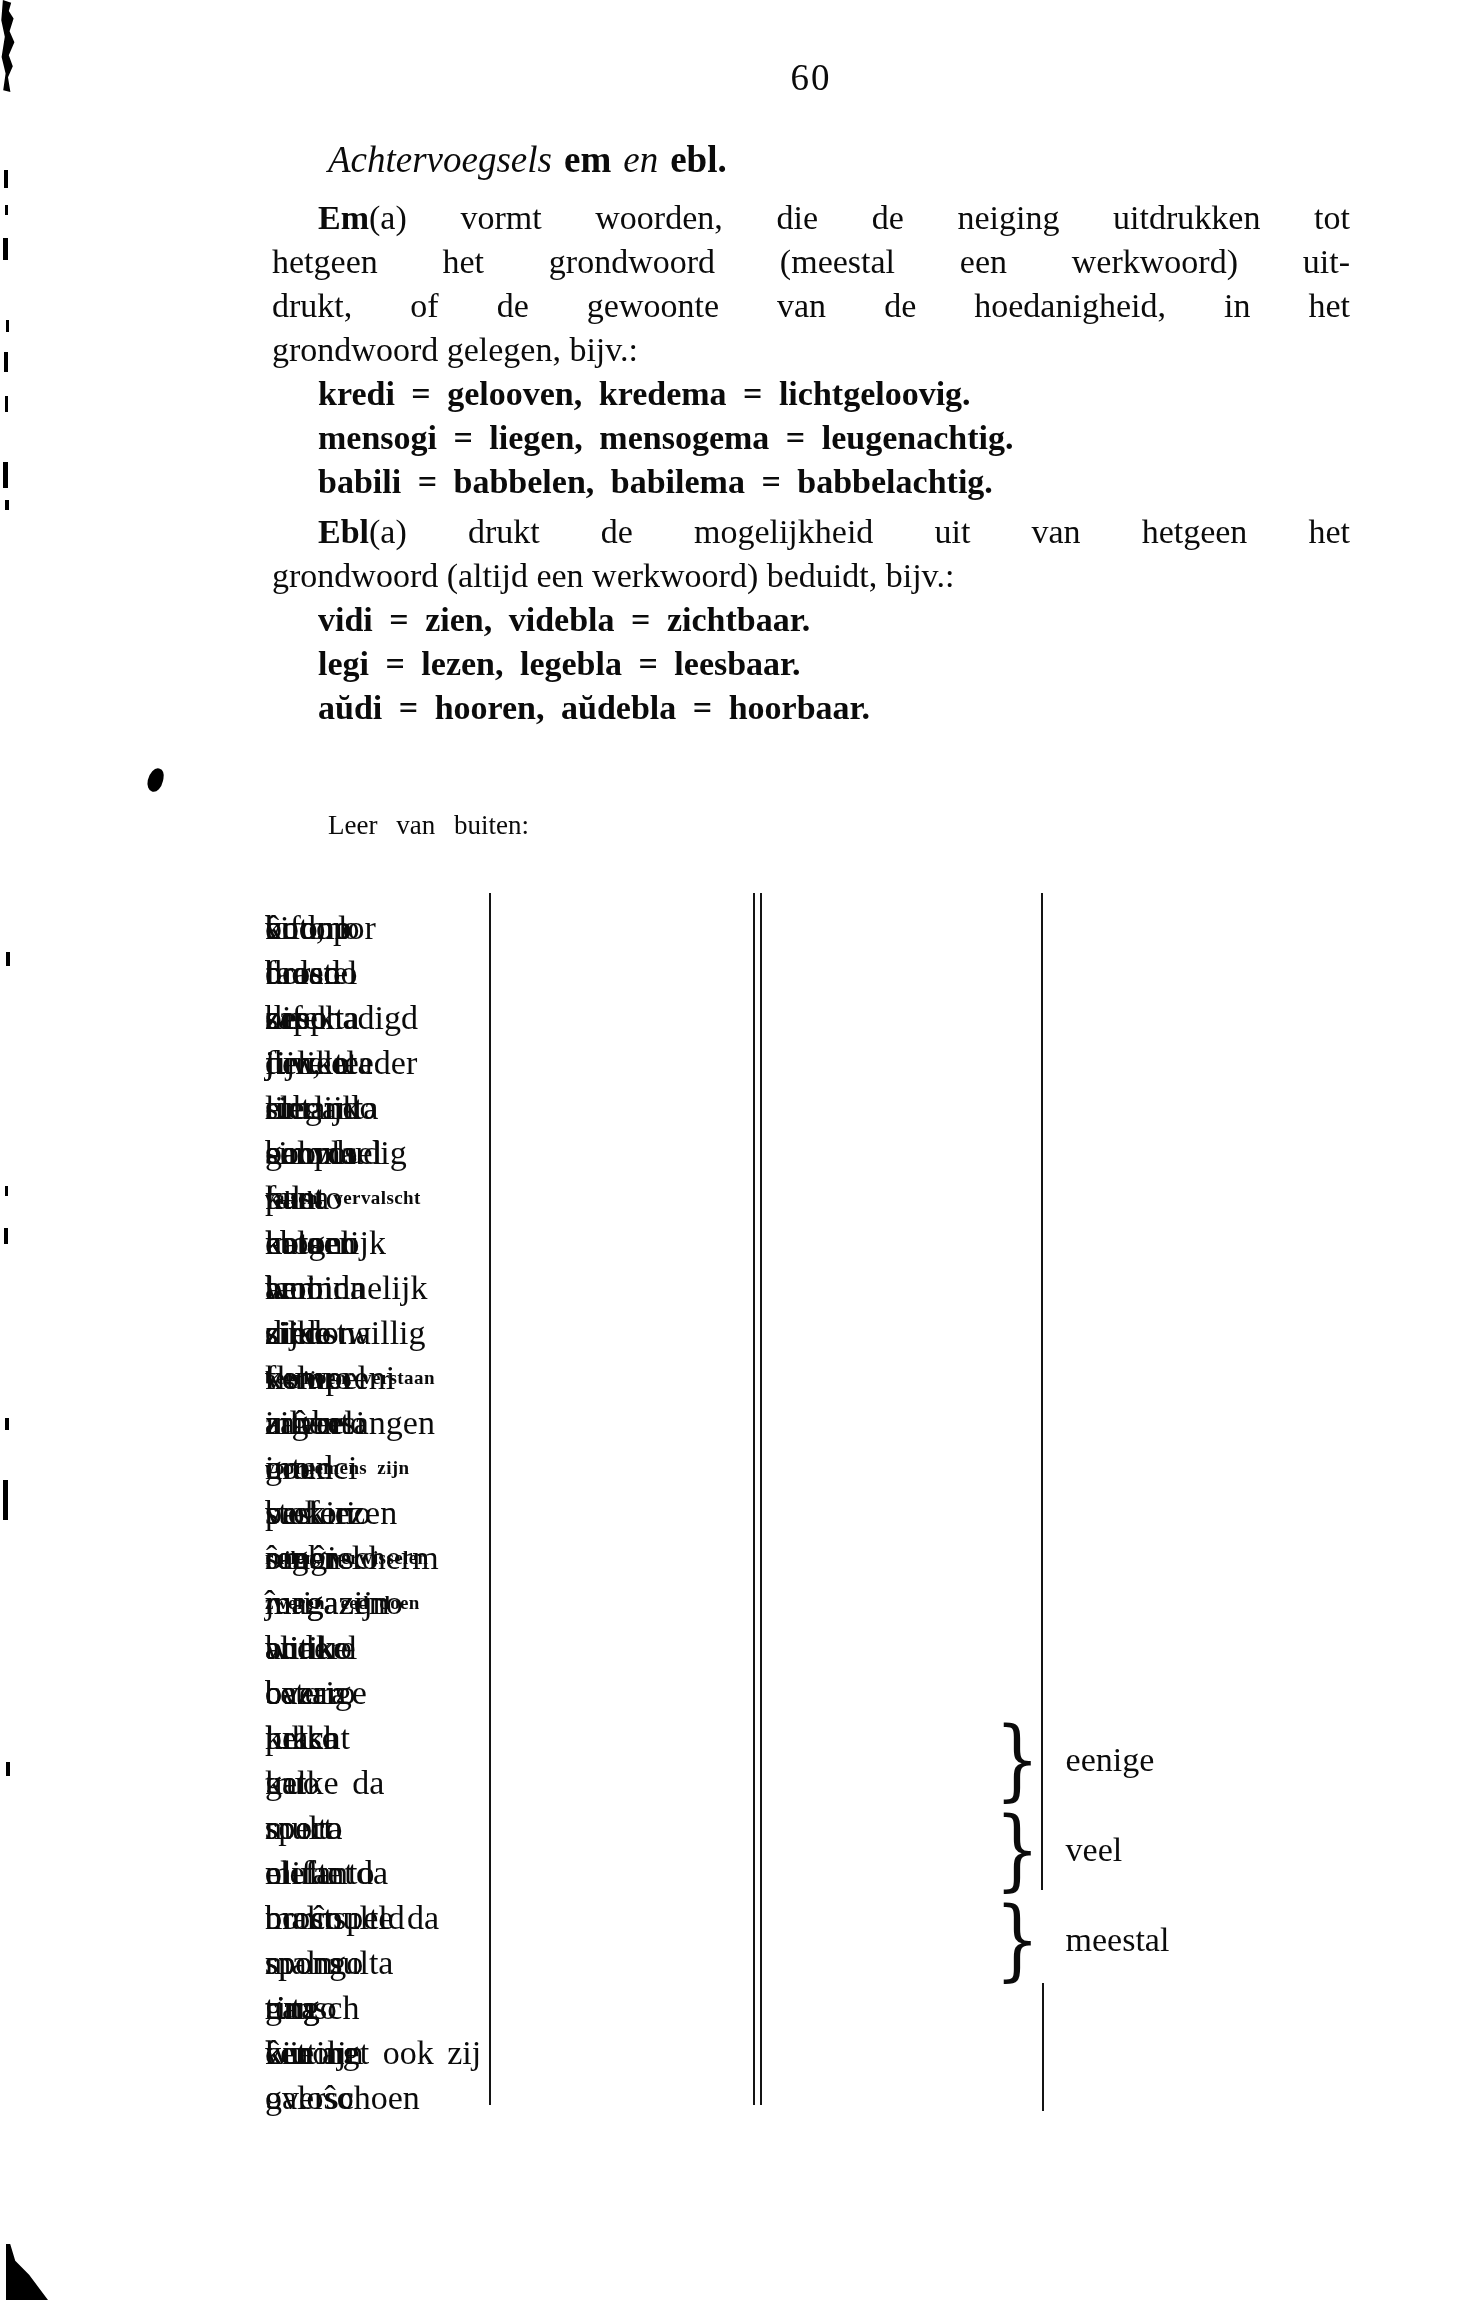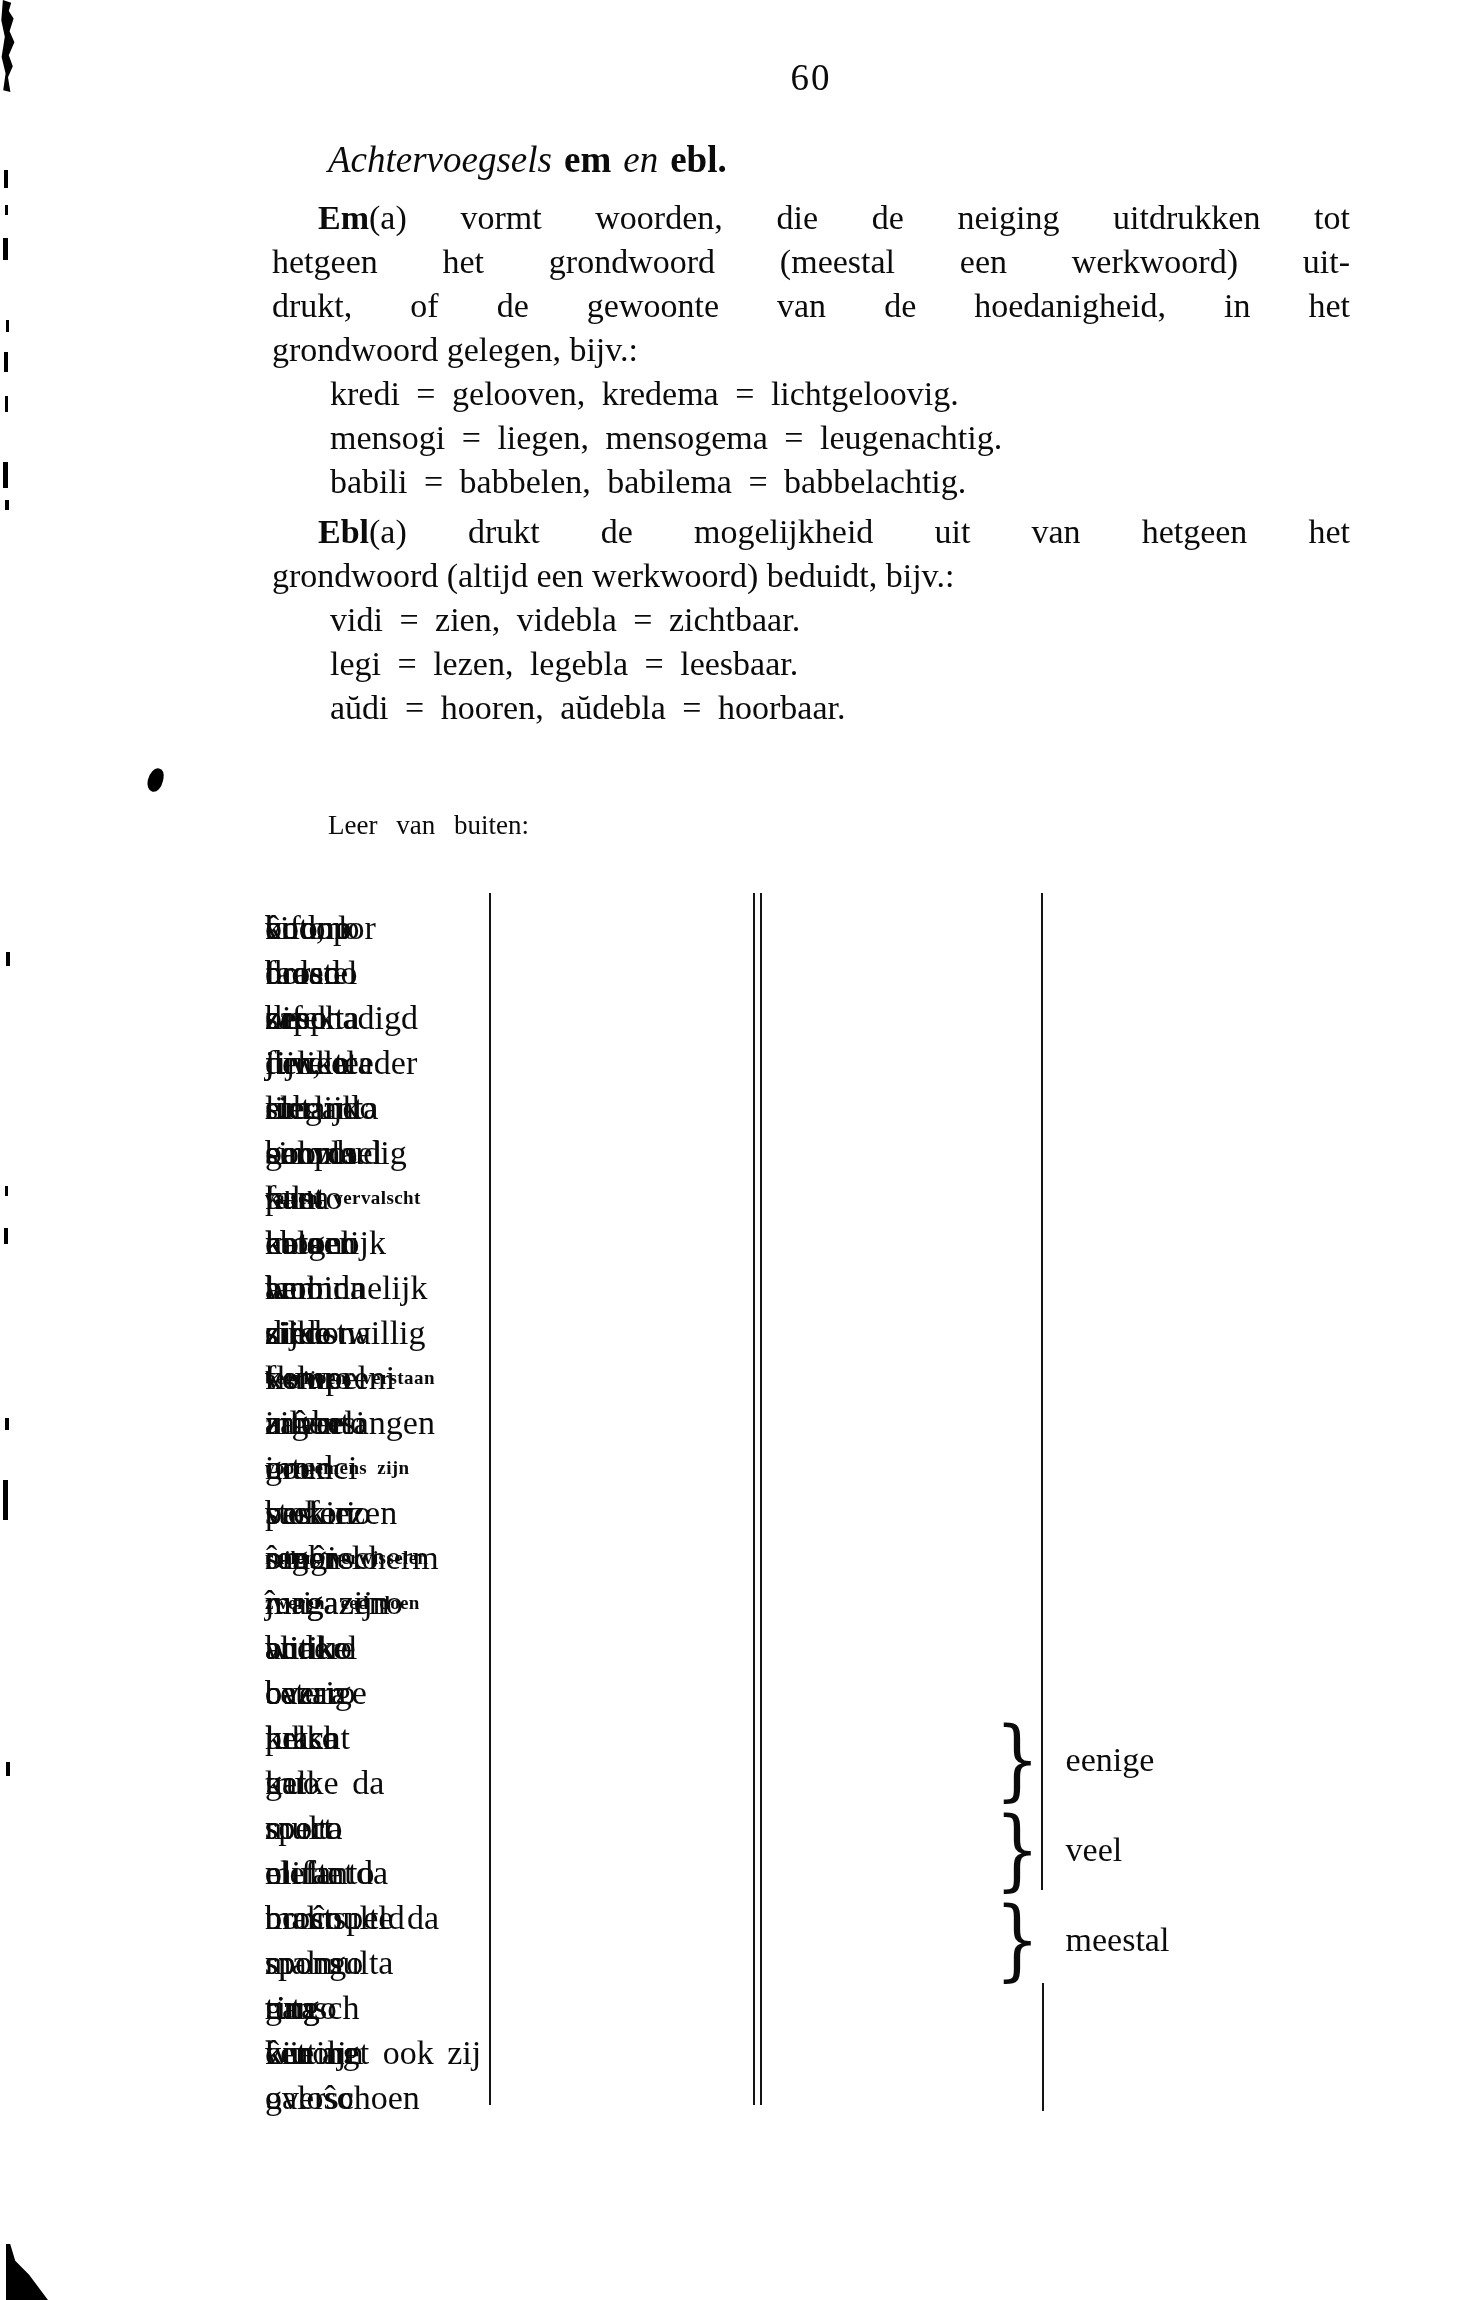--- a/index.html
+++ b/index.html
@@ -41,21 +41,21 @@
   .heading .b:last-child{margin-right:11px;}
   .para{position:absolute;left:272px;width:1078px;}
   .para-em{top:196px;}
   .para-ebl{top:510px;}
   .line{
     height:44px;line-height:44px;font-size:34px;
     text-align:justify;overflow:hidden;
   }
   .line.just::after{content:"";display:inline-block;width:100%;height:0;}
   .line.indent{text-indent:46px;}
-  .examples{position:absolute;left:330px;}
+  .examples{position:absolute;left:318px;font-weight:bold;}
   .examples-em{top:372px;}
   .examples-ebl{top:598px;}
   .ex-line{
     height:44px;line-height:44px;font-size:34px;
     white-space:nowrap;word-spacing:8px;
   }
   .exercise-heading{
     position:absolute;left:328px;top:810px;
     font-size:27px;word-spacing:12px;
   }

